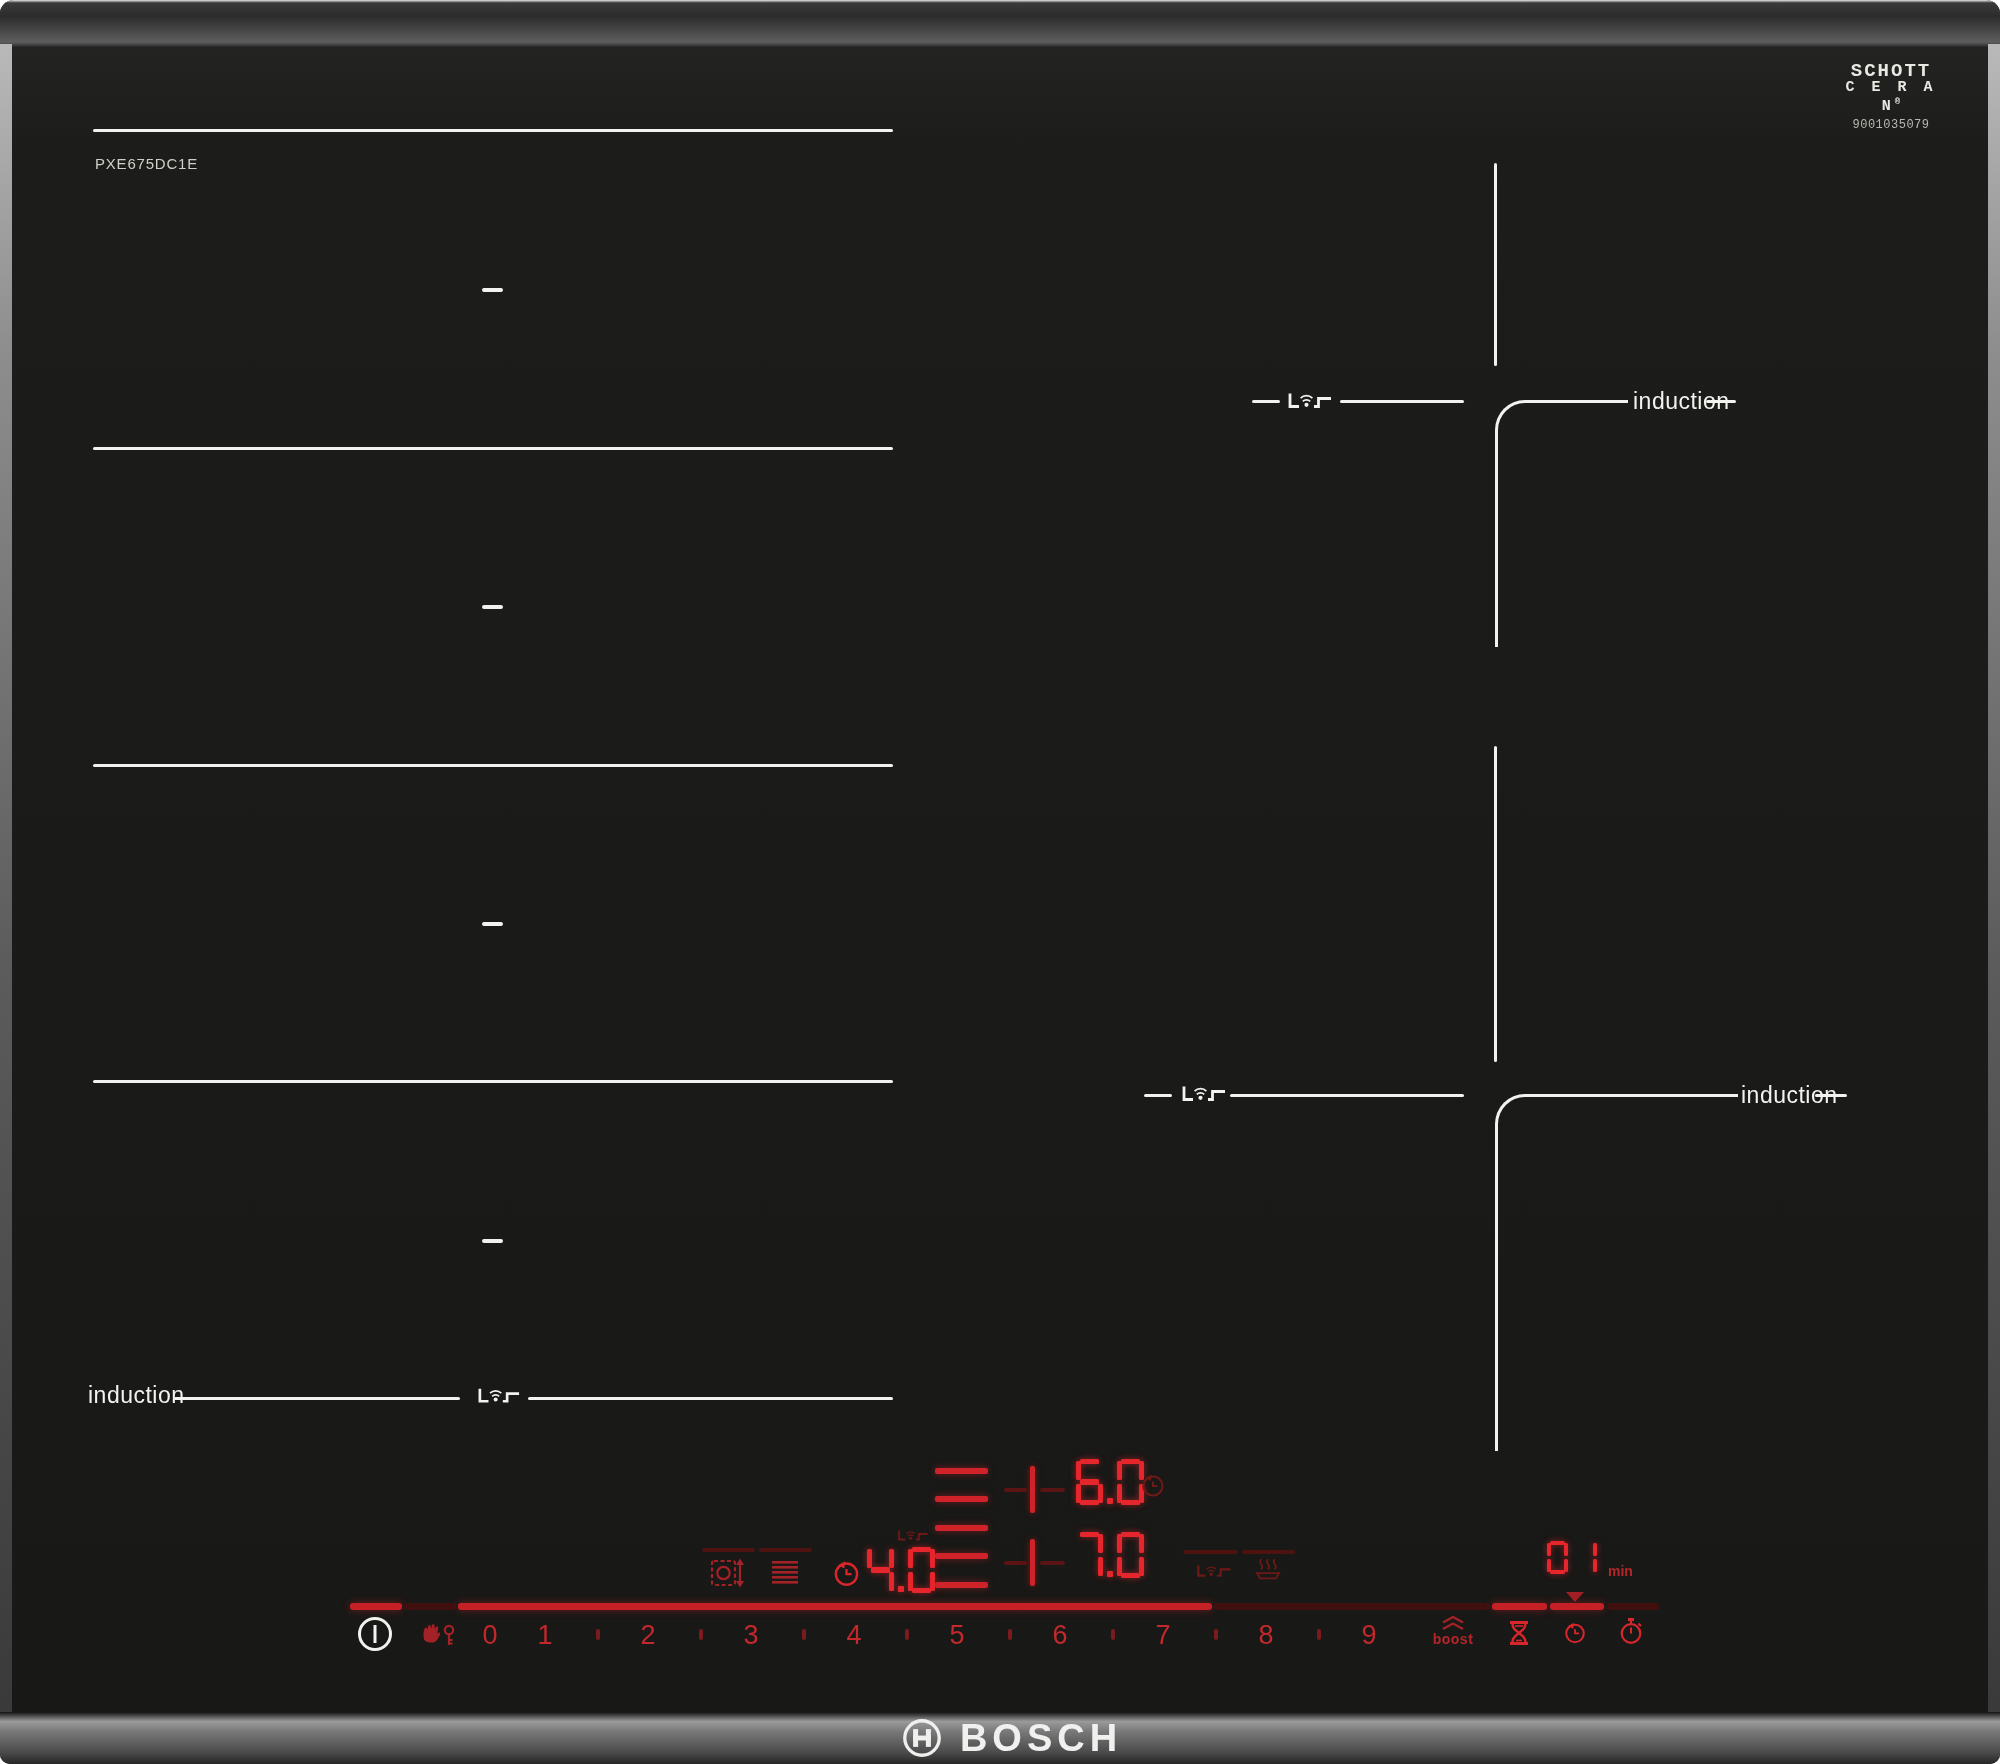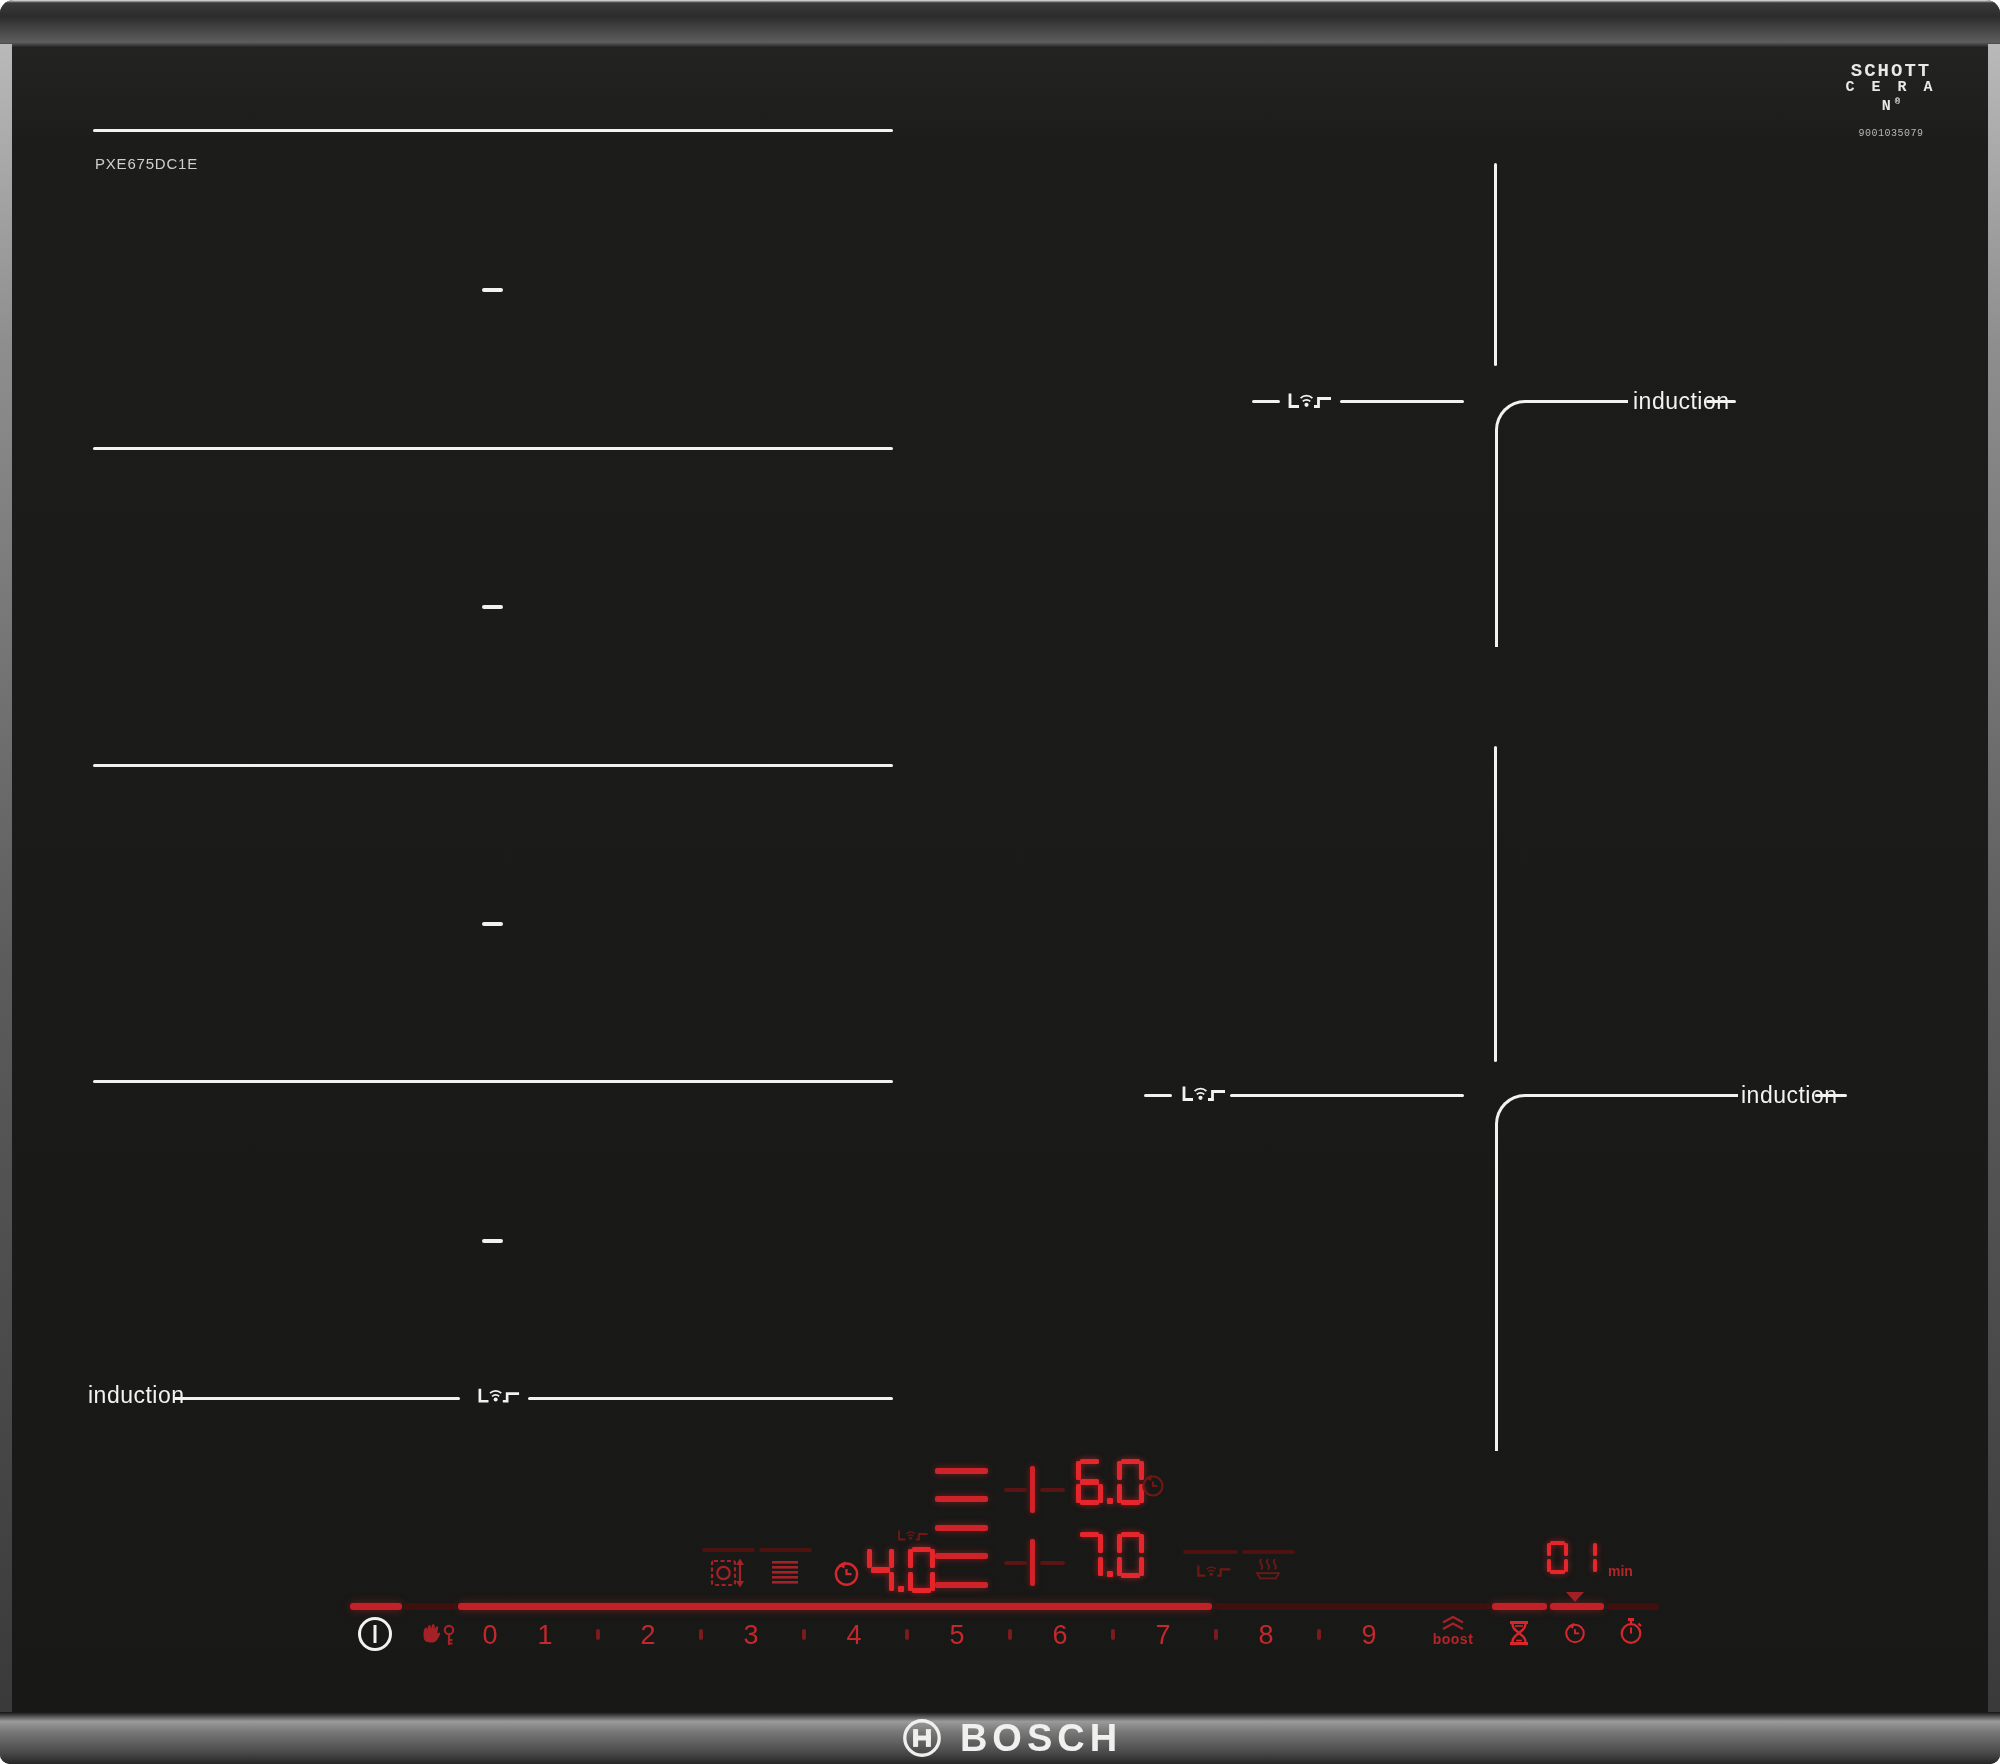--- a/index.html
+++ b/index.html
@@ -21,21 +21,21 @@
   .wdash{position:absolute;height:4px;background:#f2f2ef;border-radius:2px;}
   .vline{position:absolute;width:3px;background:#f2f2ef;border-radius:2px;}
   .corner{position:absolute;border-top:3px solid #f2f2ef;border-left:3px solid #f2f2ef;border-top-left-radius:30px;}
   .induction{position:absolute;color:#f2f2ef;font-size:23px;letter-spacing:.5px;}
   .model{position:absolute;color:#cfcfca;font-size:15px;letter-spacing:.8px;}
   .pan-white{position:absolute;color:#f2f2ef;}
   .schott{position:absolute;left:1836px;top:62px;width:110px;text-align:center;color:#e9e9e4;font-family:Liberation Mono, monospace;}
   .schott .l1{font-size:19px;font-weight:700;letter-spacing:2px;line-height:18px;}
   .schott .l2{font-size:15px;font-weight:700;letter-spacing:4px;line-height:15px;}
   .schott .reg{font-size:9px;vertical-align:super;letter-spacing:0;}
-  .schott .code{margin-top:14px;font-size:10px;color:#b7b7b3;letter-spacing:.5px;}
+  .schott .code{margin-top:4px;font-size:12px;color:#b7b7b3;letter-spacing:.5px;}
 
   
   .track{position:absolute;height:7px;border-radius:3px;}
   .track.bright{background:#c42026;box-shadow:0 0 8px rgba(210,35,40,.45);}
   .track.dim{background:#3f100e;}
   .num{position:absolute;width:50px;text-align:center;color:#c2282c;font-size:27px;font-weight:400;}
   .tick{position:absolute;width:4px;height:11px;background:#7c1b1d;border-radius:2px;}
   .boost-label{position:absolute;width:60px;text-align:center;color:#b5252a;font-size:14px;font-weight:700;letter-spacing:.5px;}
   .icon{position:absolute;}
   .icon svg{width:100%;height:100%;display:block;}

